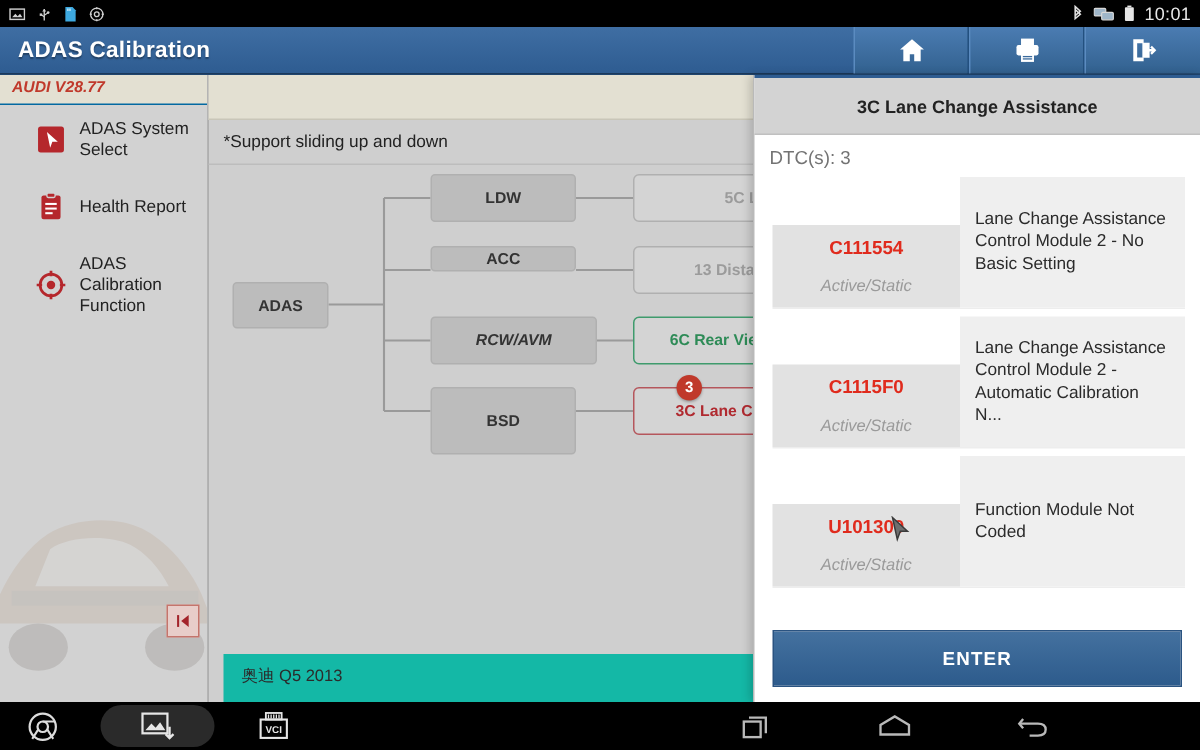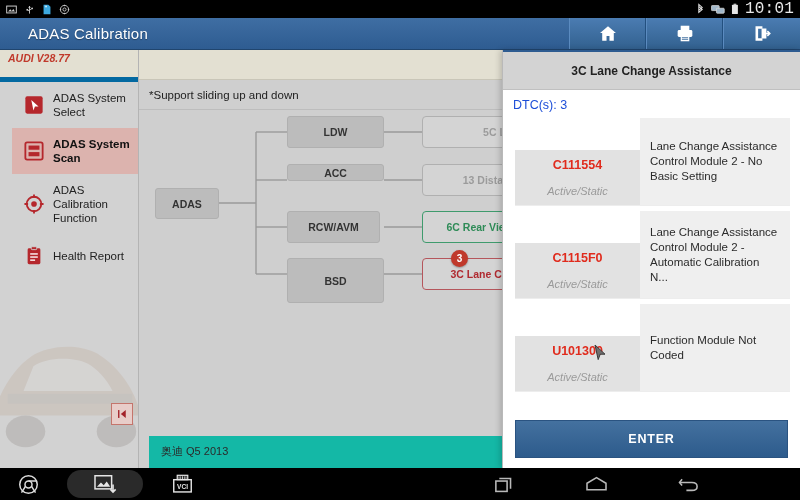--- a/index.html
+++ b/index.html
@@ -13,32 +13,32 @@
 
   
   .statusbar {
     position: absolute; top: 0; left: 0; width: 800px; height: 18px;
     background: #000; color: #d8d8d8;
     display: flex; align-items: center; justify-content: space-between;
     padding: 0 6px;
   }
   .sb-left { display: flex; align-items: center; gap: 7px; }
   .sb-right { display: flex; align-items: center; gap: 6px; }
-  .sb-time { font-size: 16px; color: #e8e8e8; letter-spacing: .2px; font-family: Liberation Mono, monospace; }
+  .sb-time { font-size: 12px; color: #e8e8e8; letter-spacing: .2px; }
 
   
   .titlebar {
     position: absolute; top: 18px; left: 0; width: 800px; height: 32px;
     background: linear-gradient(#3f6ea3, #2e5c91);
     border-bottom: 1px solid #20456e;
     display: flex; align-items: center;
   }
   .apptitle {
-    color: #fff; font-size: 15px; font-weight: normal;
-    margin-left: 28px; letter-spacing: .2px; text-shadow: 0 1px 1px rgba(0,0,0,.35);
+    color: #fff; font-size: 15px; font-weight: bold;
+    margin-left: 12px; letter-spacing: .2px; text-shadow: 0 1px 1px rgba(0,0,0,.35);
   }
   .tb-buttons { margin-left: auto; display: flex; height: 100%; }
   .tb-btn {
     width: 77px; height: 100%;
     background: linear-gradient(#4b7cb2, #32618f);
     border-left: 1px solid #5b8bc0; border-right: 1px solid #23507f;
     display: flex; align-items: center; justify-content: center;
     cursor: pointer;
   }
   .tb-btn:last-child { border-right: none; }
@@ -48,23 +48,23 @@
     position: absolute; top: 50px; left: 0; width: 139px; height: 418px;
     background: #d2d2d2;
     border-right: 1px solid #b4b4b4;
     overflow: hidden;
   }
   .carwatermark {
     position: absolute; left: -14px; bottom: 10px;
     width: 168px; height: 150px; opacity: .16;
   }
   .ver {
-    position: relative; height: 32px; background: #e3e0d2;
+    position: relative; height: 20px; background: #e3e0d2;
     color: #c0392b; font-size: 10.5px; font-style: italic; font-weight: bold;
-    padding-left: 8px; line-height: 16px; border-bottom: 5px solid #0369a1;
+    padding-left: 8px; line-height: 16px; border-bottom: 1px solid #0369a1;
   }
   .navlist { position: relative; padding-top: 0; margin-left: 12px; }
   .navitem {
     display: flex; align-items: center; gap: 9px;
     padding: 9px 6px 9px 12px; min-height: 44px;
     cursor: pointer;
   }
   .navitem.active { background: #dcb3ae; }
   .navitem .ico { flex: 0 0 20px; width: 20px; height: 20px; }
   .navitem .lbl {
@@ -140,21 +140,21 @@
     box-shadow: -2px 0 6px rgba(0,0,0,.18);
     display: flex; flex-direction: column;
   }
   .panel-topline { height: 2px; background: #2e5c91; }
   .panel-header {
     height: 38px; background: #d3d3d3; border-bottom: 1px solid #c0c0c0;
     display: flex; align-items: center; justify-content: center;
     font-size: 12px; font-weight: bold; color: #222;
   }
   .dtc-count {
-    padding: 8px 0 6px 10px; font-size: 12.5px; color: #1d4ed8;
+    padding: 8px 0 6px 10px; font-size: 12.5px; color: #737373;
   }
   .dtc-list { flex: 1; overflow: hidden; }
   .dtc-row {
     display: flex; margin: 0 10px 5px 12px; min-height: 78px;
     border-bottom: 1px solid #ededed;
   }
   .dtc-code {
     width: 125px; background: #e2e2e2;
     display: flex; flex-direction: column; align-items: center; justify-content: center;
     padding: 8px 4px;
@@ -276,53 +276,43 @@
       <div class="navitem">
         <span class="ico">
           <svg width="20" height="20" viewBox="0 0 22 22">
             <rect x="1.5" y="1.5" width="19" height="19" rx="2" fill="#b5272c"></rect>
             <path d="M8 5.5l8 7.2h-4l-1.6 4.3z" fill="#fff"></path>
           </svg>
         </span>
         <span class="lbl">ADAS System Select</span>
       </div>
 
-      <div class="navitem active">
-        <span class="ico">
-          <svg width="20" height="20" viewBox="0 0 22 22">
-            <rect x="1.5" y="1.5" width="19" height="19" rx="2" fill="none" stroke="#b5272c" stroke-width="2"></rect>
-            <rect x="5" y="5" width="12" height="4.6" fill="#b5272c"></rect>
-            <rect x="5" y="12.2" width="12" height="4.6" fill="#b5272c"></rect>
-          </svg>
-        </span>
-        <span class="lbl">ADAS System Scan</span>
-      </div>
-
-      <div class="navitem">
-        <span class="ico">
-          <svg width="20" height="20" viewBox="0 0 22 22">
-            <circle cx="11" cy="11" r="8" fill="none" stroke="#b5272c" stroke-width="2"></circle>
-            <circle cx="11" cy="11" r="3.1" fill="#b5272c"></circle>
-            <path d="M11 0.5v4M11 17.5v4M0.5 11h4M17.5 11h4" stroke="#b5272c" stroke-width="2"></path>
-          </svg>
-        </span>
-        <span class="lbl">ADAS Calibration Function</span>
-      </div>
 
       <div class="navitem">
         <span class="ico">
           <svg width="20" height="20" viewBox="0 0 22 22">
             <rect x="4" y="2.5" width="14" height="17.5" rx="1.6" fill="#b5272c"></rect>
             <rect x="8" y="0.8" width="6" height="3.2" rx="1" fill="#b5272c" stroke="#d2d2d2" stroke-width="1"></rect>
             <rect x="6.8" y="8" width="8.4" height="1.5" fill="#fff"></rect>
             <rect x="6.8" y="11.4" width="8.4" height="1.5" fill="#fff"></rect>
             <rect x="6.8" y="14.8" width="5.4" height="1.5" fill="#fff"></rect>
           </svg>
         </span>
         <span class="lbl">Health Report</span>
+      </div>
+
+      <div class="navitem">
+        <span class="ico">
+          <svg width="20" height="20" viewBox="0 0 22 22">
+            <circle cx="11" cy="11" r="8" fill="none" stroke="#b5272c" stroke-width="2"></circle>
+            <circle cx="11" cy="11" r="3.1" fill="#b5272c"></circle>
+            <path d="M11 0.5v4M11 17.5v4M0.5 11h4M17.5 11h4" stroke="#b5272c" stroke-width="2"></path>
+          </svg>
+        </span>
+        <span class="lbl">ADAS Calibration Function</span>
       </div>
     </div>
   </div>
 
   <div class="collapse-btn">
     <svg width="12" height="12" viewBox="0 0 14 14">
       <rect x="2.4" y="2.4" width="1.6" height="9.2" fill="#a3232a"></rect>
       <path d="M11.4 2.4L5.6 7l5.8 4.6z" fill="#a3232a"></path>
     </svg>
   </div>
@@ -370,21 +360,21 @@
         <span>5C Lane Assist</span>
       </div>
 
       <div class="node grp" style="left:148px; top:54px; width:97px; height:17px;">
         <span>ACC</span>
       </div>
       <div class="node sysbox sys-unknown" style="left:283px; top:54px; width:197px; height:32px;">
         <span>13 Distance Regulation</span>
       </div>
 
-      <div class="node grp" style="left:148px; top:101px; width:93px; height:32px;">
+      <div class="node grp" style="left:148px; top:101px; width:111px; height:32px;font-style:italic;">
         <span>RCW/AVM</span>
       </div>
       <div class="node sysbox sys-normal" style="left:283px; top:101px; width:197px; height:32px;">
         <span>6C Rear View Camera System</span>
       </div>
 
       <div class="node grp" style="left:148px; top:148px; width:97px; height:45px;">
         <span>BSD</span>
       </div>
       <div class="node sysbox sys-fault" style="left:283px; top:148px; width:197px; height:32px;">

